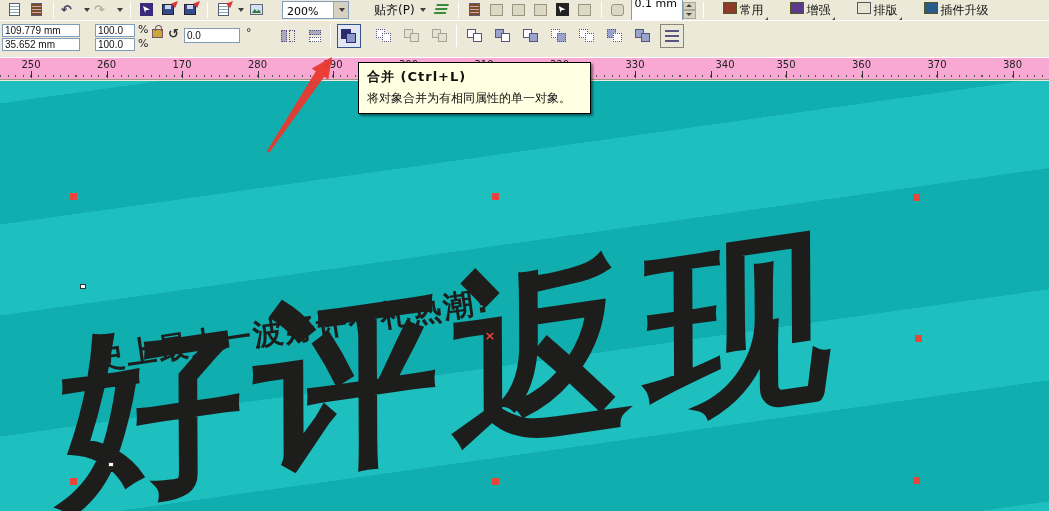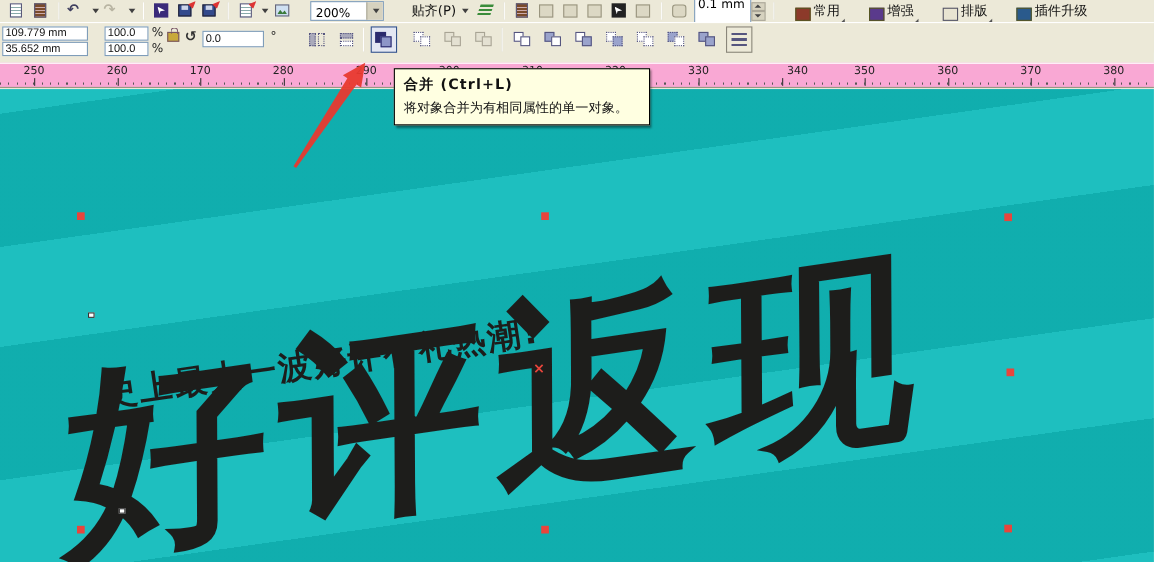--- a/index.html
+++ b/index.html
@@ -38,21 +38,21 @@
   .greenic { position:absolute; left:2px; top:2px; width:12px; height:12px;
     background:repeating-linear-gradient(#3a8c3a 0 2px,#ece9d8 2px 4px); transform:skewX(-18deg); }
   .grayic { position:absolute; left:2px; top:2px; width:13px; height:12px; border:1px solid #99957f; background:#dcd8c4; }
   .spin { display:flex; align-items:center; height:17px; flex:0 0 auto; }
   .spin .fld { width:52px; height:31px; border:1px solid #7f9db9; background:#fff; font-size:11px; padding:1px 3px; }
   .spin .arr { width:13px; height:17px; display:flex; flex-direction:column; }
   .spin .arr i { flex:1; background:#d6d2bf; border:1px solid #aca899; display:flex; align-items:center; justify-content:center; }
   .spin .arr i:after { content:""; border-left:3px solid transparent; border-right:3px solid transparent; }
   .spin .arr i.up:after { border-bottom:3px solid #444; }
   .spin .arr i.dn:after { border-top:3px solid #444; }
-  .wsbtn { display:flex; align-items:flex-end; gap:3px; font-size:12px; color:#111;
+  .wsbtn { display:flex; align-items:flex-start; gap:3px; font-size:12px; color:#111;
     padding:1px 4px; position:relative; flex:0 0 auto; }
   .wsbtn .wsic { width:14px; height:12px; background:#8c3a2a; border:1px solid #552; }
   .wsbtn .corner { position:absolute; right:0; bottom:-1px; width:0; height:0;
     border-left:4px solid transparent; border-bottom:4px solid #555; }
   .wsbtn.w2 .wsic { background:#5a3a8c; }
   .wsbtn.w3 .wsic { background:#e8e4d2; border:1px solid #556; }
   .wsbtn.w4 .wsic { background:#2a5a8c; }
 
   
   .propbar { position:absolute; left:0; top:20px; width:1049px; height:28px; background:#ece9d8;

